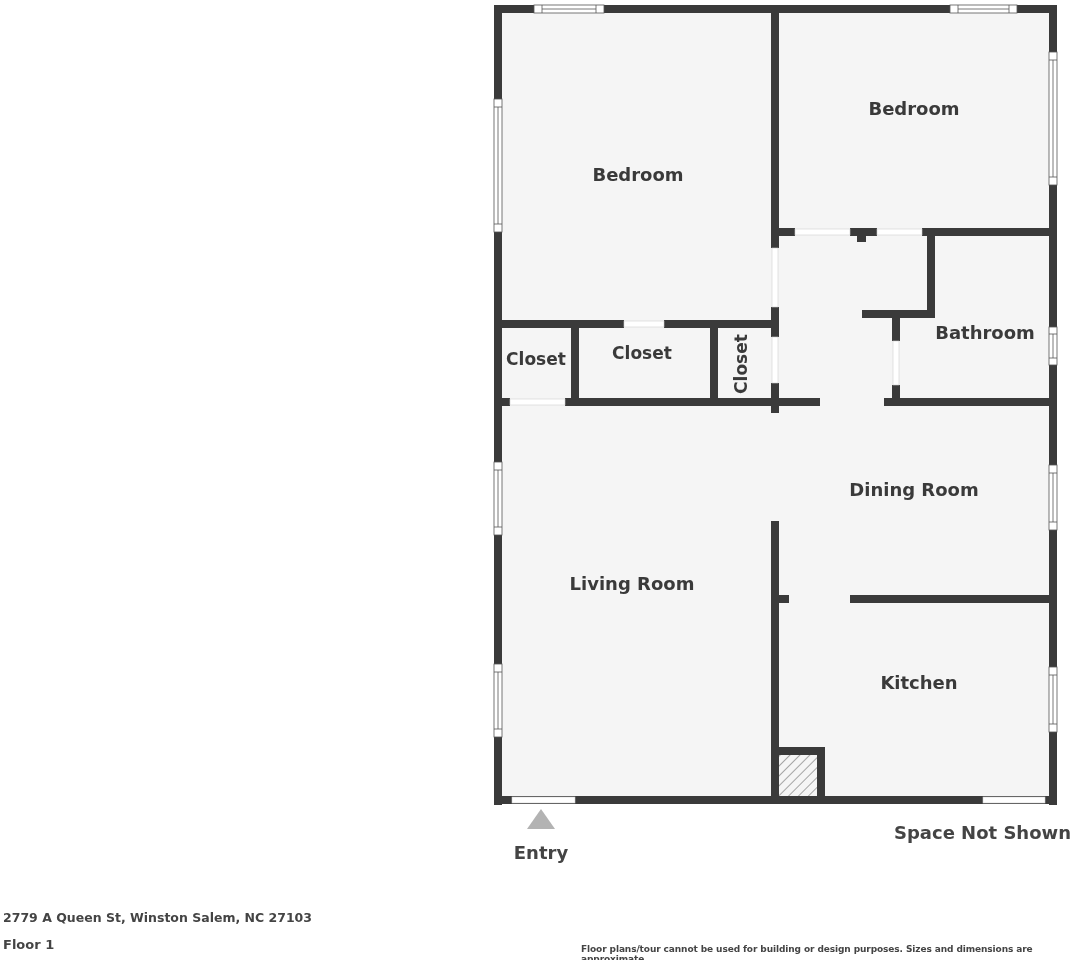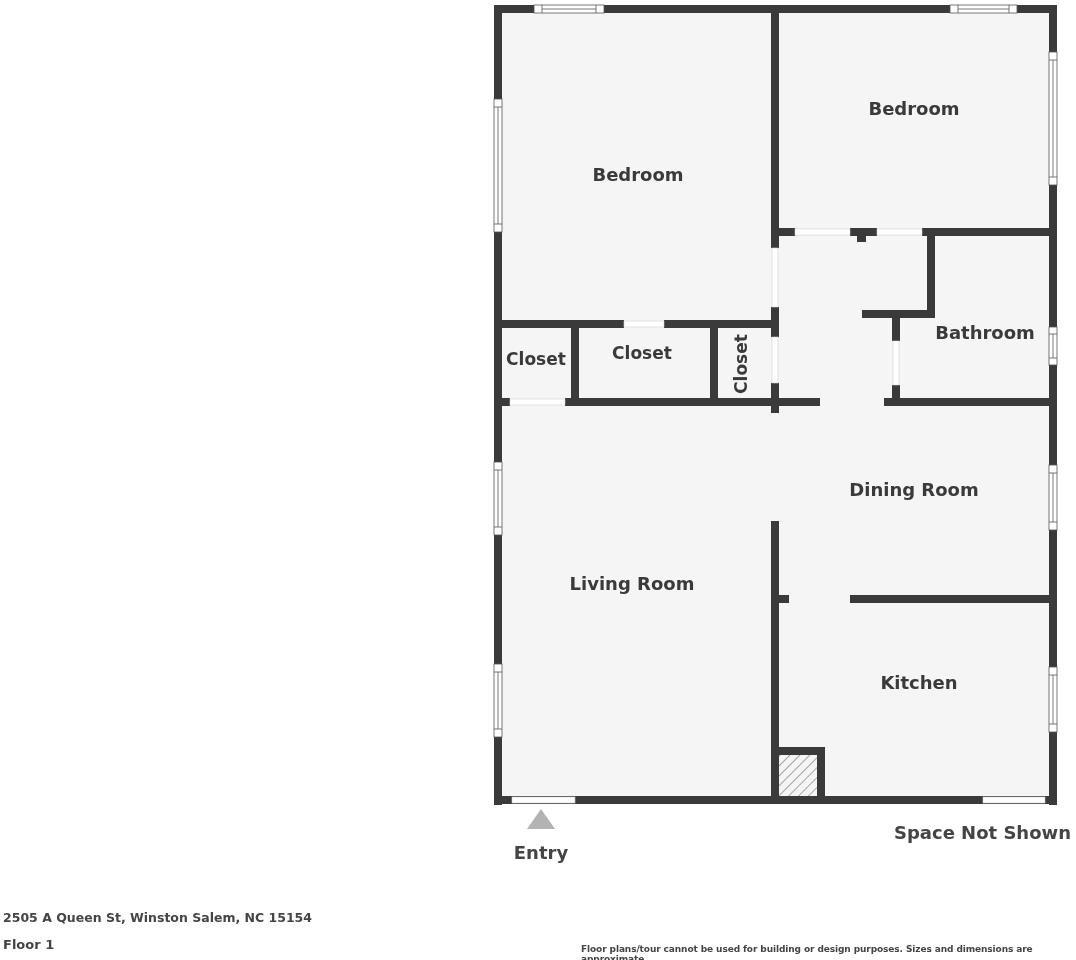--- a/index.html
+++ b/index.html
@@ -155,15 +155,15 @@
   <text class="room-label" x="914" y="496" text-anchor="middle">Dining Room</text>
   <text class="room-label" x="632" y="590" text-anchor="middle">Living Room</text>
   <text class="room-label" x="919" y="689" text-anchor="middle">Kitchen</text>
 
   <polygon points="541,809 527,829 555,829" fill="#b3b3b3"></polygon>
   <text class="outer-label" x="541" y="859" text-anchor="middle">Entry</text>
 
   <text class="outer-label" x="1071" y="839" text-anchor="end">Space Not Shown</text>
 </svg>
 
-<div class="footer-address">2505 A Queen St, Winston Salem, NC 15154</div>
+<div class="footer-address">2779 A Queen St, Winston Salem, NC 27103</div>
 <div class="footer-floor">Floor 1</div>
 <div class="footer-disclaimer">Floor plans/tour cannot be used for building or design purposes. Sizes and dimensions are approximate.</div>
 
 </body></html>

